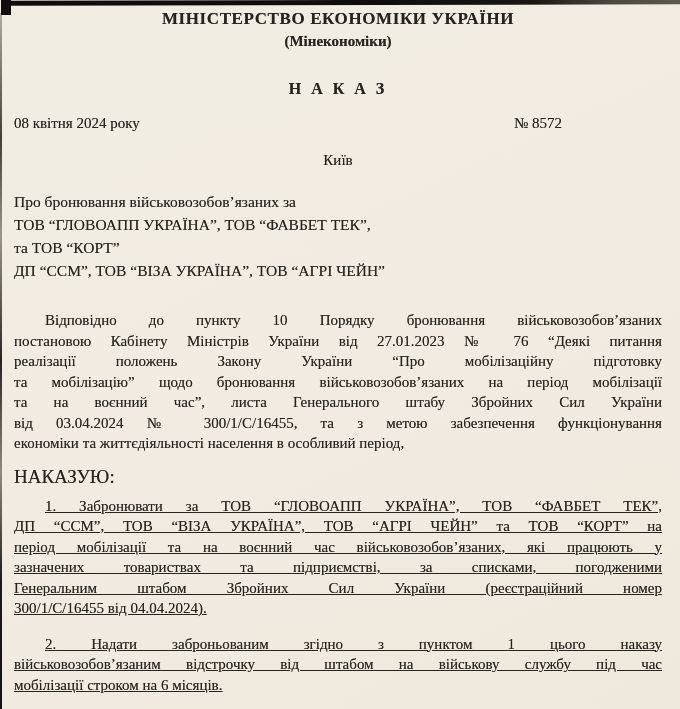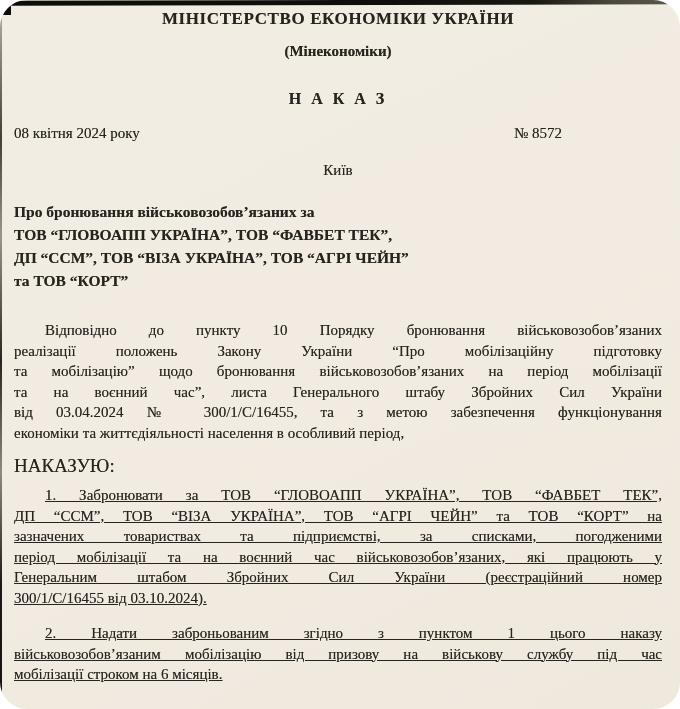--- a/index.html
+++ b/index.html
@@ -6,45 +6,44 @@
   .page {
     position: relative;
     width: 680px;
     height: 709px;
     overflow: hidden;
     box-sizing: border-box;
     background: linear-gradient(155deg, #f2ede3 0%, #f1ebe1 55%, #eee8dd 100%);
     font-family: "Liberation Serif", "DejaVu Serif", serif;
     color: #26241f;
     padding: 0 18px 0 14px;
-    border-radius: 27px;
   }
   
   .edge-top {
     position: absolute; top: 0; left: 7px; right: 0; height: 5px;
     background: linear-gradient(to right, #0e0d0a 0%, #0f0e0b 55%, #191711 78%, #4a483f 90%, #5c5a50 100%);
     transform: skewY(-0.12deg);
   }
   .edge-corner { position: absolute; top: 0; left: 1px; width: 10px; height: 15px; background: #0e0d0a; }
   .edge-left {
     position: absolute; top: 13px; bottom: 0; left: 0; width: 2px;
     background: linear-gradient(to bottom,
       rgba(22,19,14,.30) 0%, rgba(22,19,14,.80) 18%, rgba(22,19,14,.40) 32%,
       rgba(12,10,7,.88) 50%, rgba(22,19,14,.45) 66%, rgba(10,9,6,.92) 82%,
       rgba(8,7,5,.95) 100%);
   }
   .txt { text-shadow: 0 0 .5px rgba(45,40,32,.55); }
   .center { text-align: center; }
   .ministry { margin-top: 9px; font-size: 17px; line-height: 20px; font-weight: 700; letter-spacing: .6px; }
-  .ministry-short { margin-top: 13px; font-size: 15px; line-height: 18px; font-weight: 700; }
+  .ministry-short { margin-top: 3px; font-size: 15px; line-height: 18px; font-weight: 700; }
   .doc-type { margin-top: 29px; font-size: 16px; line-height: 19px; font-weight: 700; letter-spacing: 3px; }
   .meta-row { margin-top: 15px; display: flex; justify-content: space-between; align-items: baseline; font-size: 15px; line-height: 20px; }
   .doc-number { margin-right: 100px; }
   .city { margin-top: 18px; font-size: 15px; line-height: 18px; }
-  .subject { margin-top: 21px; font-weight: 700; font-size: 15.5px; line-height: 23px; }
+  .subject { margin-top: 21px; font-weight: 400; font-size: 15.5px; line-height: 23px; }
   .para { font-size: 15px; line-height: 20.5px; }
   .preamble { margin-top: 28px; }
   .order-keyword { margin-top: 13px; font-size: 19px; line-height: 20px; }
   .item-1 { margin-top: 9px; text-decoration: underline; }
   .item-2 { margin-top: 15px; text-decoration: underline; }
   .jl { text-align: justify; text-align-last: justify; }
   .jl-end { text-align: justify; text-align-last: left; }
   .ind { text-indent: 31px; }
 </style>
 </head>
@@ -63,43 +62,44 @@
   <div class="meta-row">
     <span class="txt">08 квітня 2024 року</span>
     <span class="doc-number txt">№ 8572</span>
   </div>
 
   <div class="city center txt">Київ</div>
 
   <div class="subject">
     <div class="txt">Про бронювання військовозобов’язаних за</div>
     <div class="txt">ТОВ “ГЛОВОАПП УКРАЇНА”, ТОВ “ФАВБЕТ ТЕК”,</div>
+    <div class="txt">та ТОВ “КОРТ”</div>
     <div class="txt">ДП “ССМ”, ТОВ “ВІЗА УКРАЇНА”, ТОВ “АГРІ ЧЕЙН”</div>
-    <div class="txt">та ТОВ “КОРТ”</div>
   </div>
 
   <div class="para preamble">
     <div class="jl ind txt">Відповідно до пункту 10 Порядку бронювання військовозобов’язаних</div>
+    <div class="jl txt">постановою Кабінету Міністрів України від 27.01.2023 № 76 “Деякі питання</div>
     <div class="jl txt">реалізації положень Закону України “Про мобілізаційну підготовку</div>
     <div class="jl txt">та мобілізацію” щодо бронювання військовозобов’язаних на період мобілізації</div>
     <div class="jl txt">та на воєнний час”, листа Генерального штабу Збройних Сил України</div>
     <div class="jl txt">від 03.04.2024 № 300/1/С/16455, та з метою забезпечення функціонування</div>
     <div class="jl-end txt">економіки та життєдіяльності населення в особливий період,</div>
   </div>
 
   <div class="order-keyword txt">НАКАЗУЮ:</div>
 
   <div class="para item-1">
     <div class="jl ind txt">1. Забронювати за ТОВ “ГЛОВОАПП УКРАЇНА”, ТОВ “ФАВБЕТ ТЕК”,</div>
     <div class="jl txt">ДП “ССМ”, ТОВ “ВІЗА УКРАЇНА”, ТОВ “АГРІ ЧЕЙН” та ТОВ “КОРТ” на</div>
+    <div class="jl txt">період мобілізації та на воєнний час військовозобов’язаних, які працюють у</div>
     <div class="jl txt">зазначених товариствах та підприємстві, за списками, погодженими</div>
-    <div class="jl txt">період мобілізації та на воєнний час військовозобов’язаних, які працюють у</div>
     <div class="jl txt">Генеральним штабом Збройних Сил України (реєстраційний номер</div>
-    <div class="jl-end txt">300/1/С/16455 від 03.10.2024).</div>
+    <div class="jl-end txt">300/1/С/16455 від 04.04.2024).</div>
   </div>
 
   <div class="para item-2">
     <div class="jl ind txt">2. Надати заброньованим згідно з пунктом 1 цього наказу</div>
-    <div class="jl txt">військовозобов’язаним мобілізацію від призову на військову службу під час</div>
+    <div class="jl txt">військовозобов’язаним відстрочку від штабом на військову службу під час</div>
     <div class="jl-end txt">мобілізації строком на 6 місяців.</div>
   </div>
 
 </div>
 
 </body></html>

